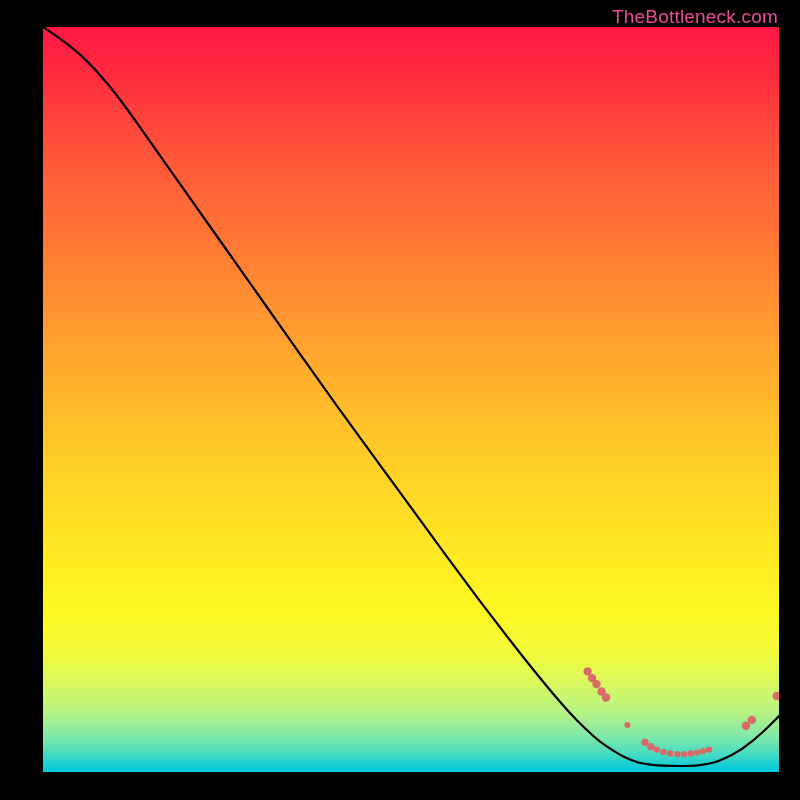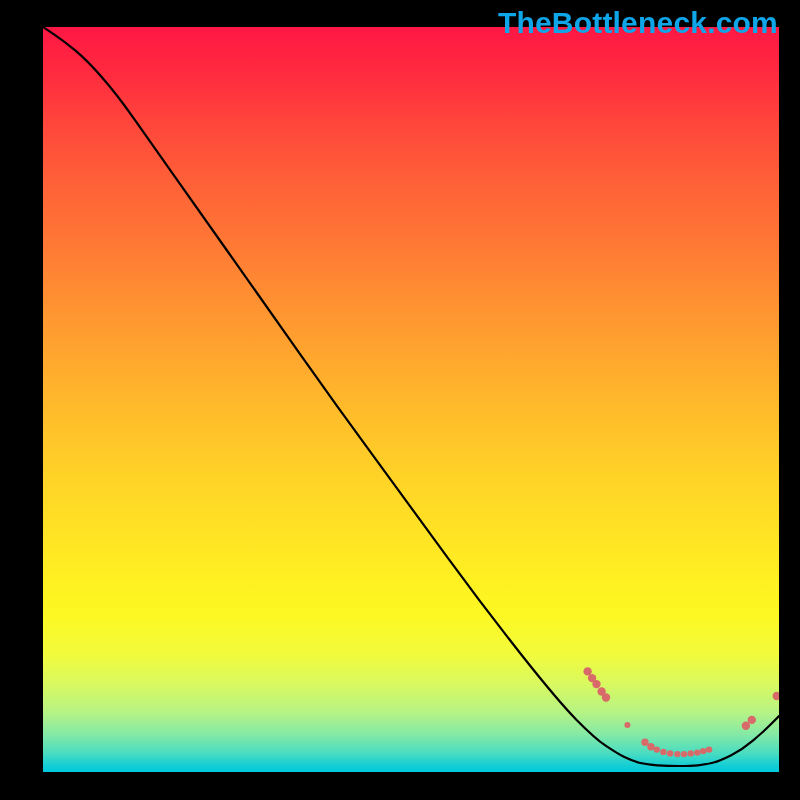--- a/index.html
+++ b/index.html
@@ -36,23 +36,23 @@
       #4adcc1 97.5%,
       #18cfd4 99%,
       #00c8dc 100%
     );
   }
   .watermark {
     position: absolute;
     top: 6px;
     right: 22px;
     font-family: Arial, Helvetica, sans-serif;
-    font-size: 30px;
-    color: #0ea5e9;
-    font-weight: 700;
+    font-size: 19px;
+    color: #ec4899;
+    font-weight: 400;
     letter-spacing: 0.2px;
   }
   svg.curve {
     position: absolute;
     left: 0; top: 0;
     width: 736px;
     height: 745px;
   }
 </style>
 </head>

